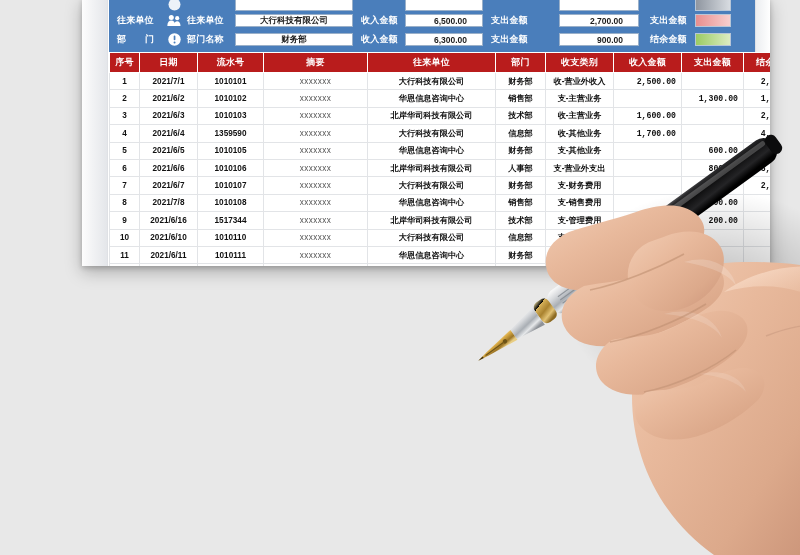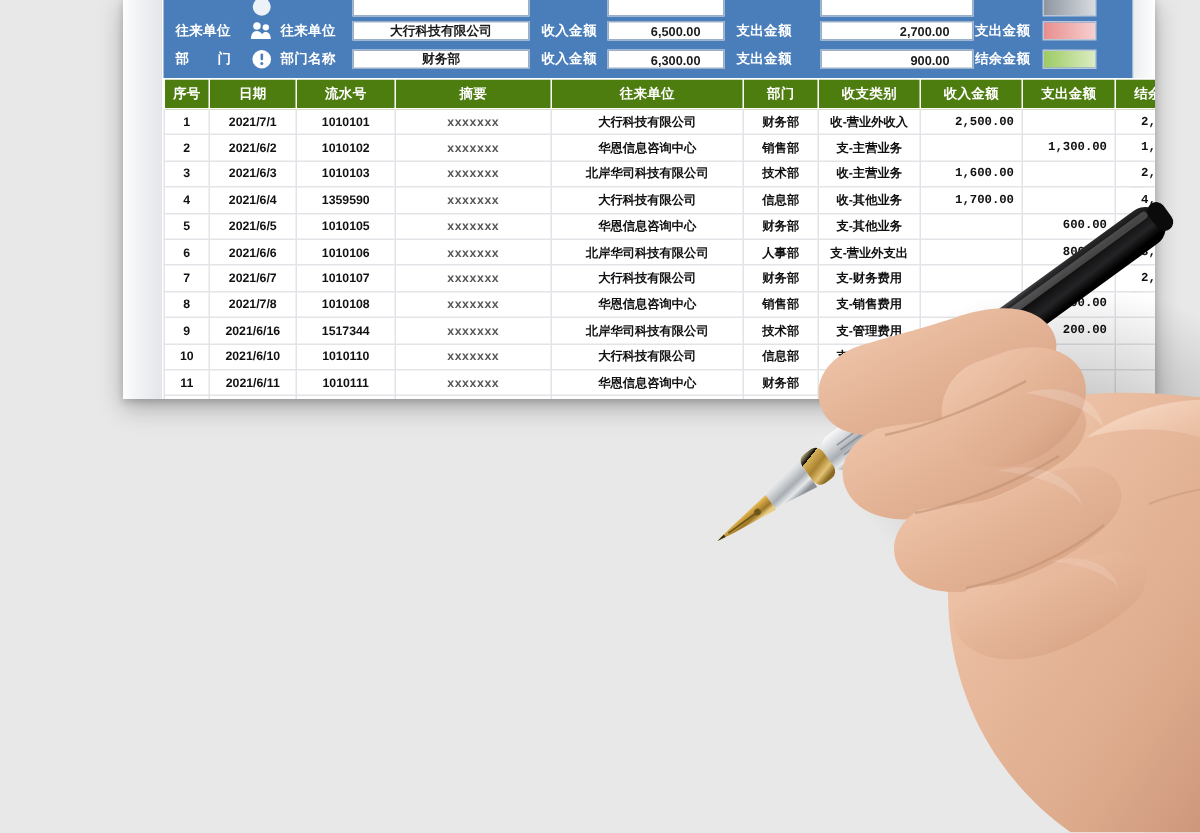--- a/index.html
+++ b/index.html
@@ -108,21 +108,21 @@
   }
   .p-field.num { justify-content: flex-end; padding-right: 15px; }
 
   .cell-lab1 { position:absolute; left: 8px;  width: 48px; }
   .cell-ico1 { position:absolute; left: 58px; }
   .cell-lab2 { position:absolute; left: 78px; width: 44px; }
   .cell-in1  { position:absolute; left: 126px; width: 118px; }
   .cell-lab3 { position:absolute; left: 252px; width: 40px; }
   .cell-in2  { position:absolute; left: 296px; width: 78px; }
   .cell-lab4 { position:absolute; left: 382px; width: 40px; }
-  .cell-in3  { position:absolute; left: 438px; width: 102px; }
+  .cell-in3  { position:absolute; left: 450px; width: 80px; }
   .cell-lab5 { position:absolute; left: 541px; width: 40px; }
   .cell-sw   { position:absolute; left: 586px; width: 36px; height: 13px; border:1px solid #b7c6d8; }
   .cell-val  { position:absolute; left: 660px; width: 44px; color:#ffffff; font-size:10px; font-weight:bold; }
 
   .sw-red   { background: linear-gradient(to right,#e88e8e,#f7cfcf); }
   .sw-green { background: linear-gradient(to right,#9ccb63,#dcecc2); }
   .sw-gray  { background: linear-gradient(to right,#8f96a0,#d8dce1); }
 
   
   #table-wrap {
@@ -130,21 +130,21 @@
     left: 27px;
     top: 54px;
     width: 646px;
   }
   table {
     border-collapse: collapse;
     width: 646px;
     table-layout: fixed;
   }
   thead th {
-    background: #4d7c0f;
+    background: #b91c1c;
     color: #ffffff;
     font-size: 9px;
     font-weight: bold;
     height: 20px;
     border: 1px solid #ffffff;
     text-align: center;
     letter-spacing: .2px;
     white-space: nowrap;
   }
   tbody td {
@@ -153,21 +153,21 @@
     color: #111111;
     border-bottom: 1px solid #e2e4e7;
     border-right: 1px solid #e2e4e7;
     text-align: center;
     white-space: nowrap;
     overflow: hidden;
     background: #ffffff;
     font-weight: bold;
   }
   tbody td.num { text-align: right; padding-right: 5px; font-family: Liberation Mono, monospace; }
-  tbody td.xs  { color:#555; font-weight:bold; letter-spacing:.4px; }
+  tbody td.xs  { color:#555; font-weight:normal; letter-spacing:.4px; }
   tbody tr td:first-child { border-left: 1px solid #e2e4e7; }
   tbody tr:last-child td { height: 7px; }
 
   
   #hand-layer {
     position: absolute;
     left: 0; top: 0;
     width: 800px; height: 555px;
     pointer-events: none;
   }

